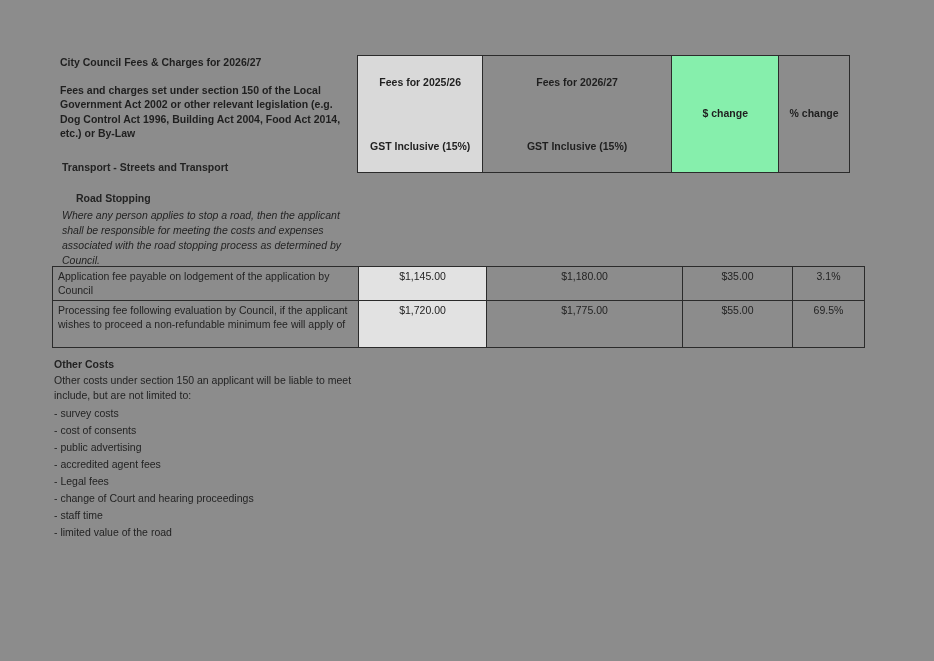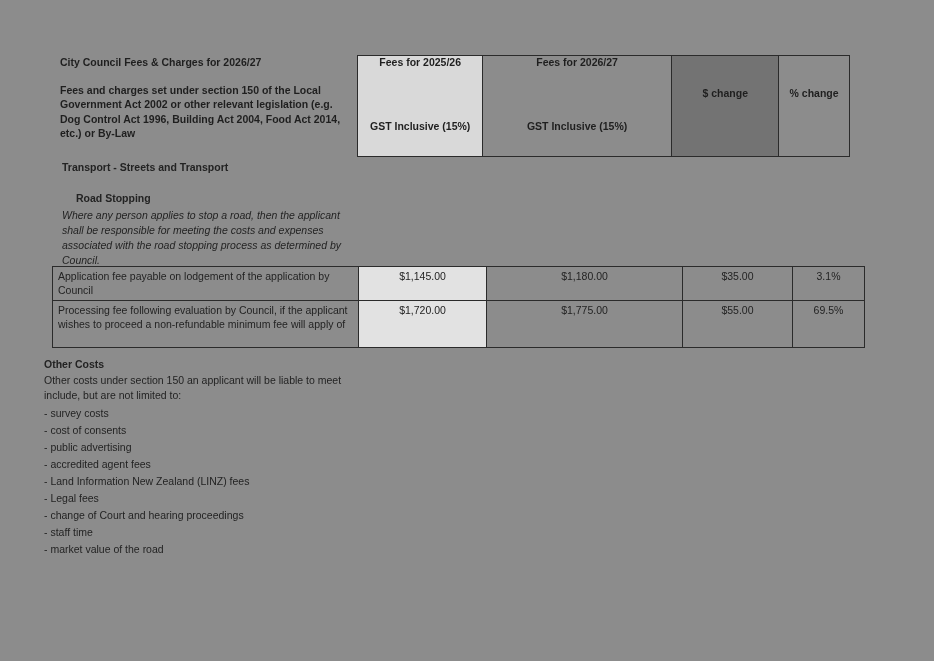--- a/index.html
+++ b/index.html
@@ -45,26 +45,26 @@
     table-layout: fixed;
   }
   .header-table td {
     border: 1px solid #2b2b2b;
     height: 101px;
     vertical-align: top;
     text-align: center;
     font-size: 10.5px;
     font-weight: bold;
     color: #1f1f1f;
-    padding: 0 4px;
+    padding: 20px 4px;
     box-sizing: border-box;
   }
   .hcol-1 { width: 128px; background: #d9d9d9; }
   .hcol-2 { width: 196px; background: #8c8c8c; }
-  .hcol-3 { width: 110px; background: #737373; }
+  .hcol-3 { width: 110px; background: #86efac; }
   .hcol-4 { width: 72px;  background: #8c8c8c; }
   .hdr-top { display: block; }
   .hdr-bottom { display: block; margin-top: 52px; }
   .hdr-mid { display: block; margin-top: 31px; }
 
   
   .section {
     position: absolute;
     left: 62px;
     font-size: 10.5px;
@@ -125,21 +125,21 @@
     text-align: center;
     font-size: 11px;
     vertical-align: middle;
   }
   .row-1 td { height: 30px; }
   .row-2 td { height: 47px; }
 
   
   .other-costs {
     position: absolute;
-    left: 44px;
+    left: 54px;
     top: 357px;
     font-size: 10.5px;
     color: #232323;
     line-height: 1.35;
   }
   .other-costs .oc-title {
     font-weight: bold;
     margin-bottom: 2px;
   }
   .other-costs .oc-intro {
@@ -213,21 +213,20 @@
     </table>
 
   <div class="other-costs">
     <div class="oc-title">Other Costs</div>
     <div class="oc-intro">Other costs under section 150 an applicant will be liable to meet include, but are not limited to:</div>
     <ul>
       <li>- survey costs</li>
       <li>- cost of consents</li>
       <li>- public advertising</li>
       <li>- accredited agent fees</li>
-      <li>- Land Information New Zealand (LINZ) fees</li>
       <li>- Legal fees</li>
       <li>- change of Court and hearing proceedings</li>
       <li>- staff time</li>
-      <li>- market value of the road</li>
+      <li>- limited value of the road</li>
     </ul>
   </div>
 
 </div>
 
 </body></html>

